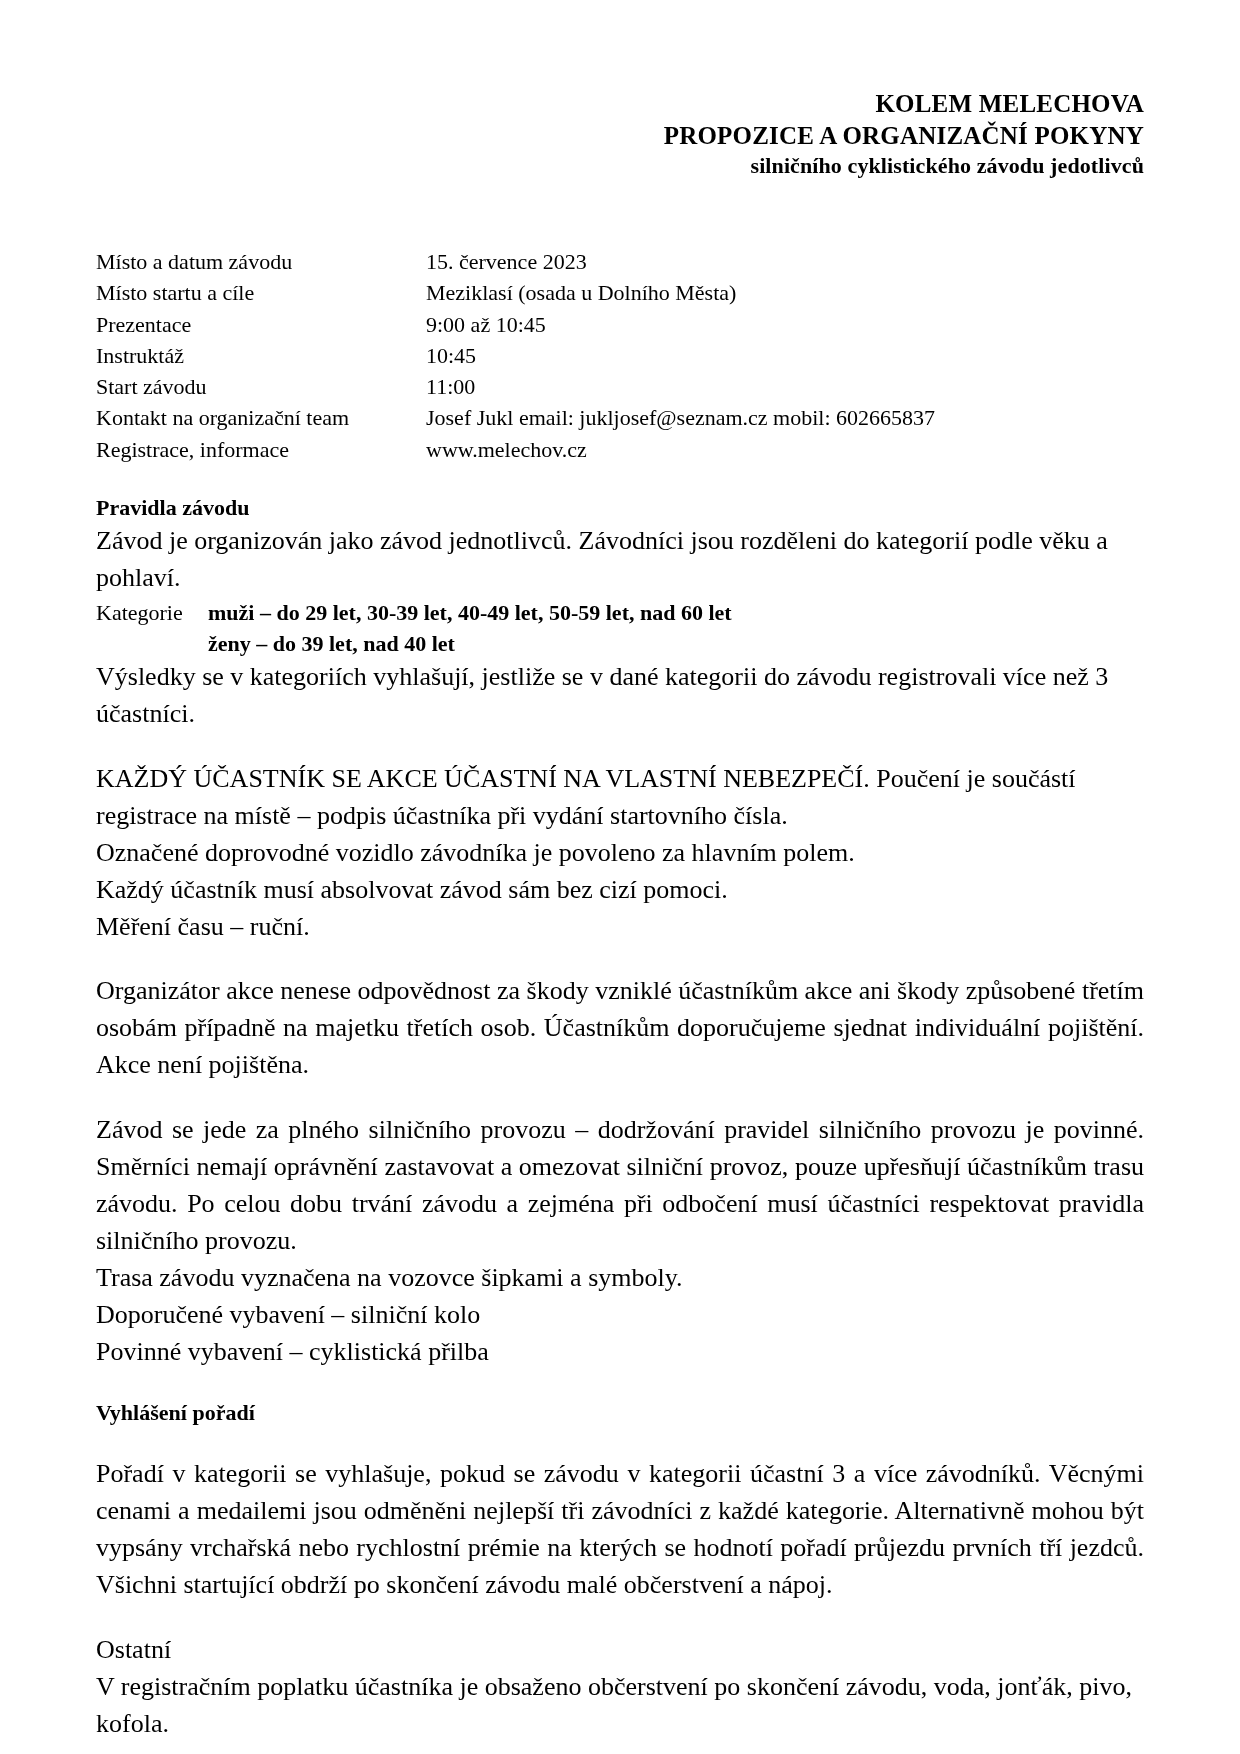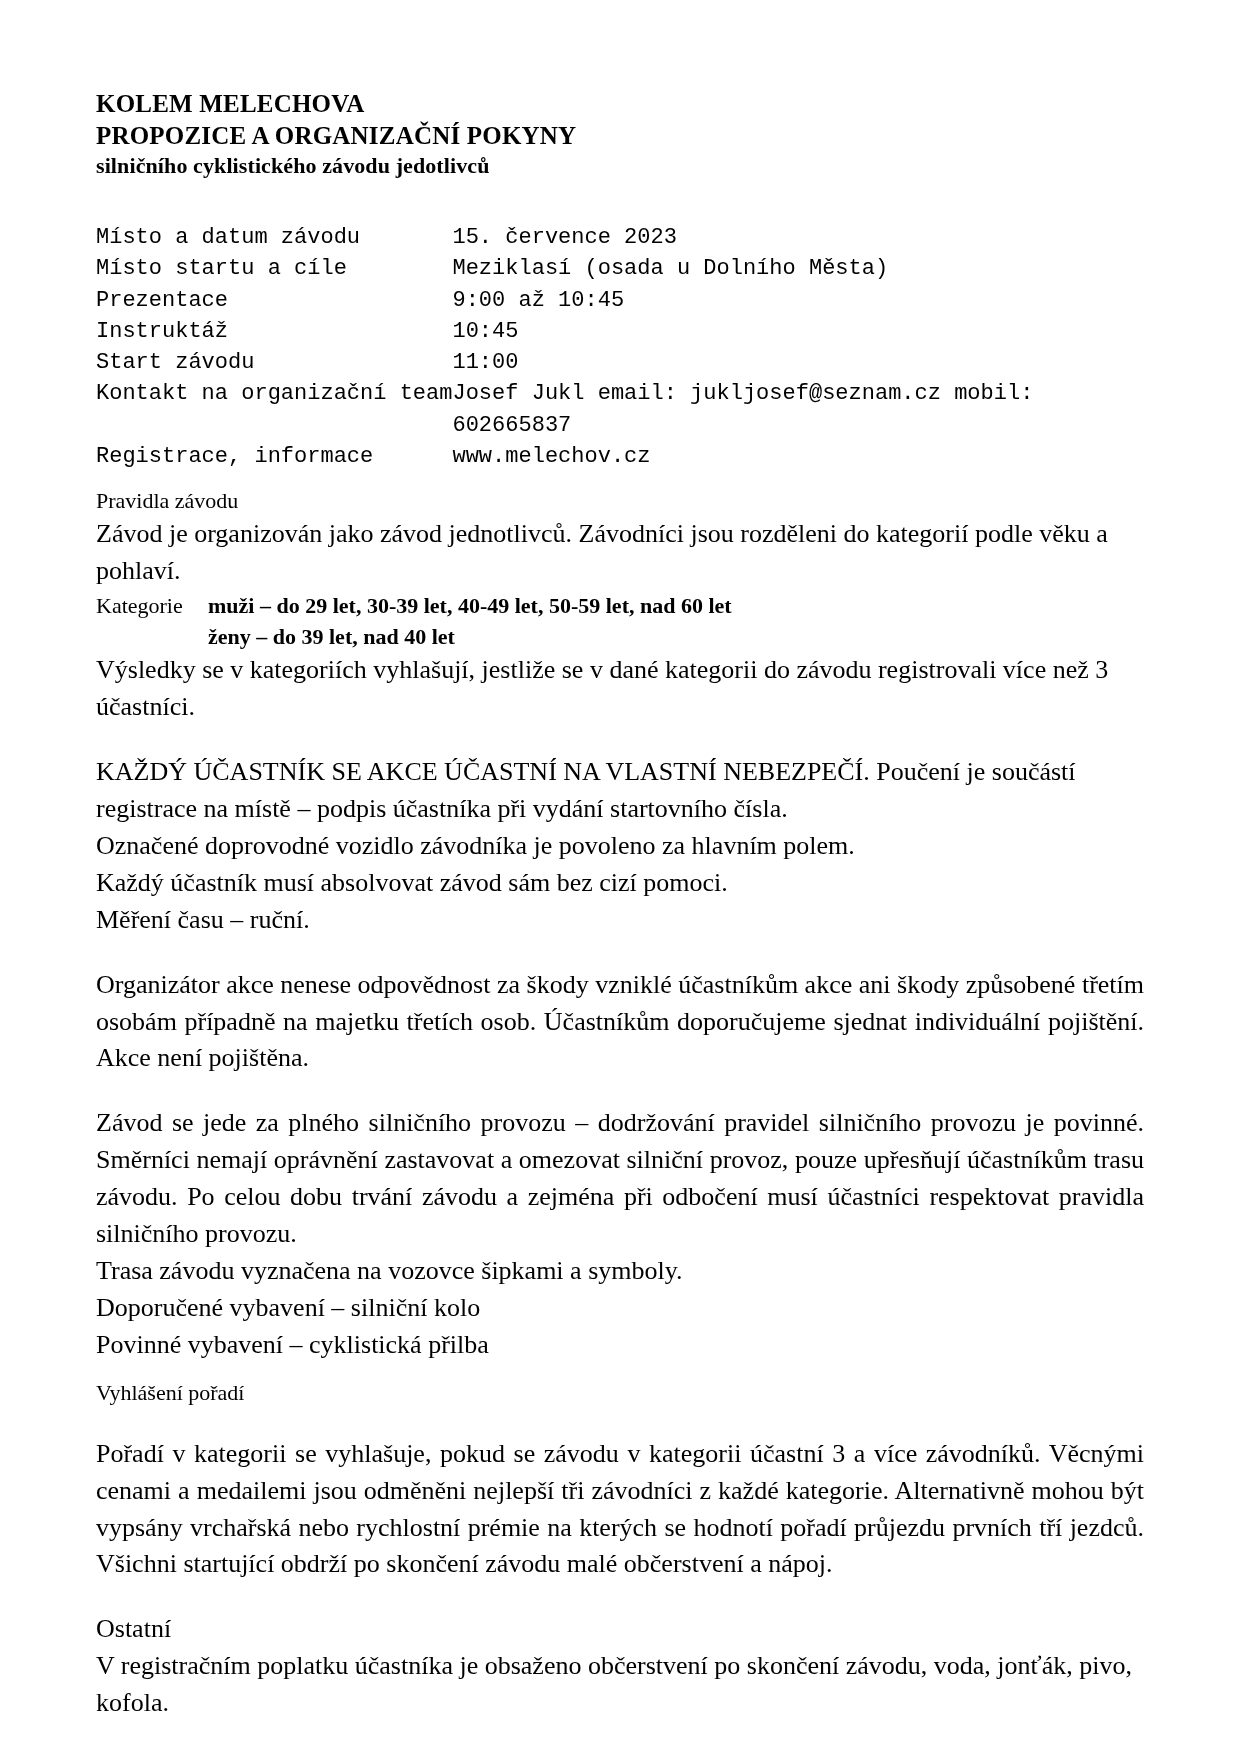--- a/index.html
+++ b/index.html
@@ -13,61 +13,60 @@
   }
   .page {
     width: 1240px;
     height: 1754px;
     box-sizing: border-box;
     padding: 88px 96px 60px 96px;
     background: #ffffff;
     position: relative;
   }
   .title-block {
-    text-align: left;
+    text-align: right;
     font-weight: bold;
     line-height: 1.28;
-    margin-bottom: 42px;
+    margin-bottom: 66px;
   }
   .title-line-1 {
     font-size: 25px;
     letter-spacing: 0.2px;
   }
   .title-line-2 {
     font-size: 25px;
     letter-spacing: 0.2px;
   }
   .title-line-3 {
     font-size: 22px;
     letter-spacing: 0.1px;
   }
 
   .info-table {
     border-collapse: collapse;
     width: 100%;
     font-size: 22px;
     line-height: 1.42;
-    font-family: Liberation Mono, monospace;
   }
   .info-table td {
     padding: 0;
     vertical-align: top;
   }
   .info-label {
     width: 330px;
     white-space: nowrap;
   }
   .info-value {
     width: auto;
   }
 
   .section-heading {
-    font-weight: normal;
+    font-weight: bold;
     font-size: 22px;
-    margin-top: 16px;
+    margin-top: 30px;
     margin-bottom: 2px;
   }
 
   p.body-text {
     font-size: 26px;
     line-height: 1.42;
     margin: 0;
     text-align: left;
   }
   p.justify {

